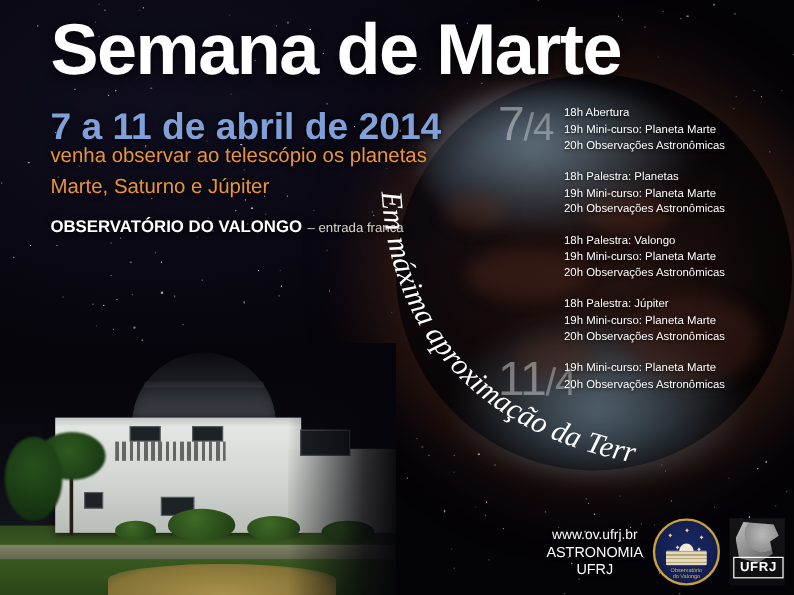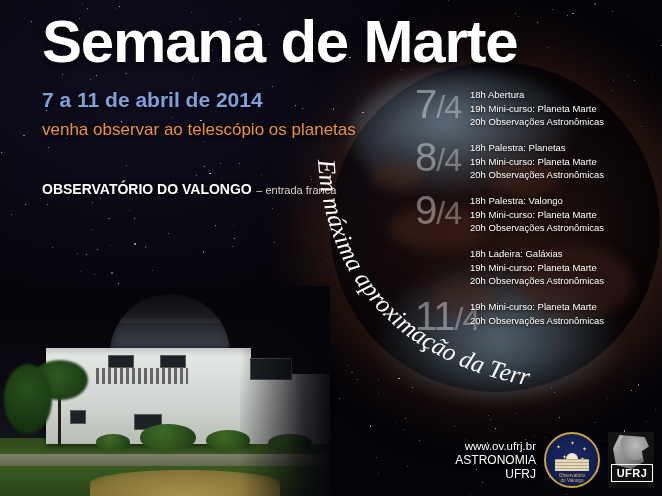--- a/index.html
+++ b/index.html
@@ -103,21 +103,21 @@
 
   
   .title{
     position:absolute;left:42px;top:12px;
     font-size:60px;font-weight:bold;color:#ffffff;letter-spacing:-1.2px;
     line-height:1;white-space:nowrap;
     text-shadow:0 2px 10px rgba(0,0,0,.85);
   }
   .dateline{
     position:absolute;left:42px;top:88px;
-    font-size:21px;font-weight:bold;color:#7fa0d8;white-space:nowrap;
+    font-size:31px;font-weight:bold;color:#7fa0d8;white-space:nowrap;
     text-shadow:0 1px 5px rgba(0,0,0,.9);
   }
   .sub1{
     position:absolute;left:42px;top:120px;
     font-size:17px;color:#e9933c;white-space:nowrap;
     text-shadow:0 1px 5px rgba(0,0,0,.9);
   }
   .sub2{
     position:absolute;left:42px;top:146px;
     font-size:17px;color:#e9933c;white-space:nowrap;
@@ -153,21 +153,21 @@
   
   .tagline{position:absolute;left:300px;top:150px;width:300px;height:280px;pointer-events:none;}
   .tagline svg{overflow:visible;}
   .tagline text{
     font-family:"Liberation Serif",serif;
     font-size:25px;fill:#ffffff;font-style:italic;
   }
 
   
   .footer{position:absolute;right:8px;bottom:8px;display:flex;align-items:center;gap:8px;}
-  .weblines{text-align:right;line-height:14px;margin-left:32px;}
+  .weblines{text-align:center;line-height:14px;margin-left:32px;}
   .weblines div{font-size:12px;color:#ffffff;white-space:nowrap;text-shadow:0 1px 3px rgba(0,0,0,.9);}
   .weblines .www{font-size:11.5px;}
   .ovlogo{
     width:52px;height:52px;border-radius:50%;
     background:radial-gradient(circle at 50% 45%, #1b2a66 0%, #131f52 60%, #0c1538 100%);
     border:2px solid #c9a03c;position:relative;flex:0 0 auto;
   }
   .ovlogo .bld{
     position:absolute;left:9px;bottom:15px;width:34px;height:12px;
     background:repeating-linear-gradient(0deg,#e3d9bd 0 2px,#b7a87f 2px 3px);
@@ -412,53 +412,52 @@
     <div class="bush" style="left:206px;bottom:46px;width:44px;height:20px;"></div>
     <div class="bush" style="left:268px;bottom:44px;width:44px;height:18px;"></div>
     <div class="bush" style="left:96px;bottom:46px;width:34px;height:16px;"></div>
     <div class="fade-top"></div>
     <div class="fade-right"></div>
   </div>
 
   <div class="title">Semana de Marte</div>
   <div class="dateline">7 a 11 de abril de 2014</div>
   <div class="sub1">venha observar ao telescópio os planetas</div>
+  <div class="sub2">Marte, Saturno e Júpiter</div>
   <div class="venue">
     <span class="bold">OBSERVATÓRIO DO VALONGO</span>
     <span class="free">– entrada franca</span>
   </div>
 
   <div class="schedule" id="schedule">
       <div class="day">
         <div class="num"><span>7</span><span class="mo">/4</span></div>
         <div class="items">
           <div>18h Abertura</div>
           <div>19h Mini-curso: Planeta Marte</div>
           <div>20h Observações Astronômicas</div>
         </div>
       </div>
       <div class="day">
-        <div class="num"><span>8</span><span class="mo">/4</span></div>
         <div class="items">
           <div>18h Palestra: Planetas</div>
           <div>19h Mini-curso: Planeta Marte</div>
           <div>20h Observações Astronômicas</div>
         </div>
       </div>
       <div class="day">
-        <div class="num"><span>9</span><span class="mo">/4</span></div>
         <div class="items">
           <div>18h Palestra: Valongo</div>
           <div>19h Mini-curso: Planeta Marte</div>
           <div>20h Observações Astronômicas</div>
         </div>
       </div>
       <div class="day">
         <div class="items">
-          <div>18h Ladeira: Galáxias</div>
+          <div>18h Palestra: Júpiter</div>
           <div>19h Mini-curso: Planeta Marte</div>
           <div>20h Observações Astronômicas</div>
         </div>
       </div>
       <div class="day">
         <div class="num"><span>11</span><span class="mo">/4</span></div>
         <div class="items">
           <div>19h Mini-curso: Planeta Marte</div>
           <div>20h Observações Astronômicas</div>
         </div>

